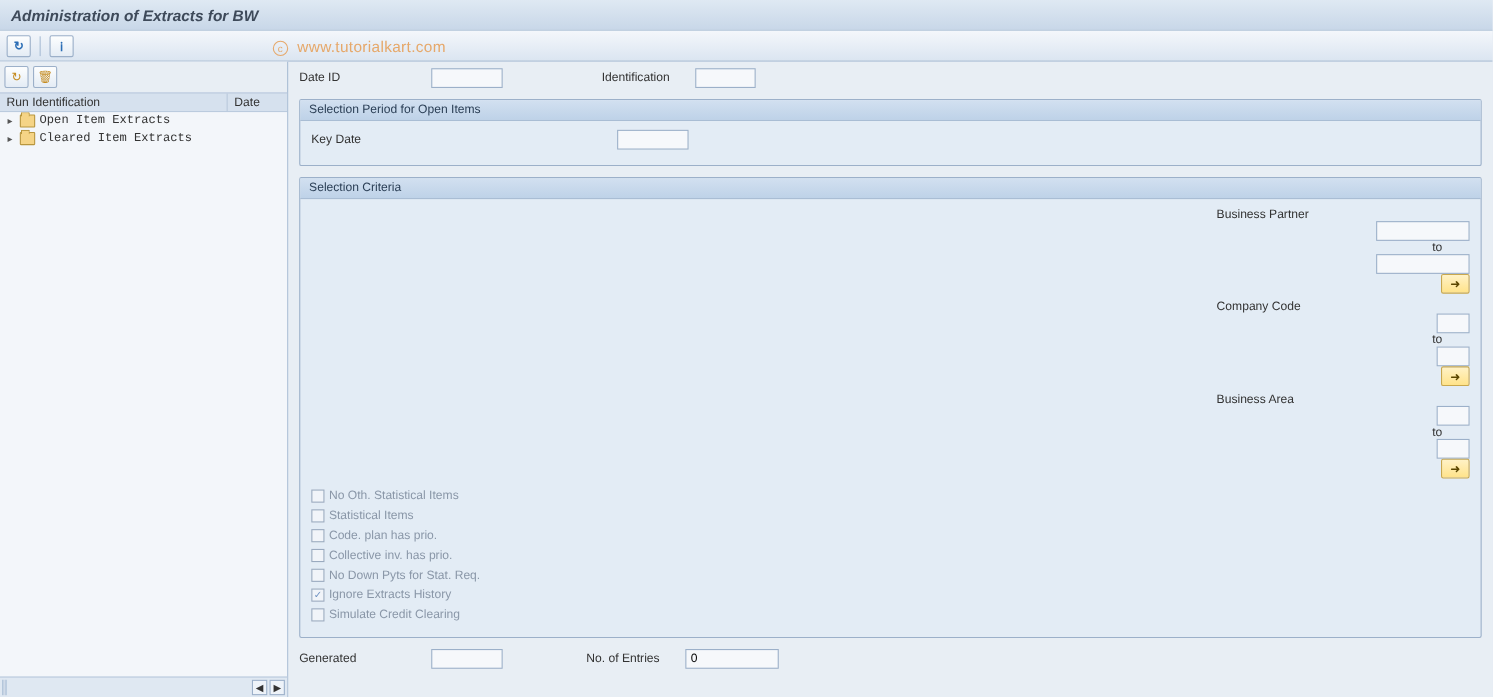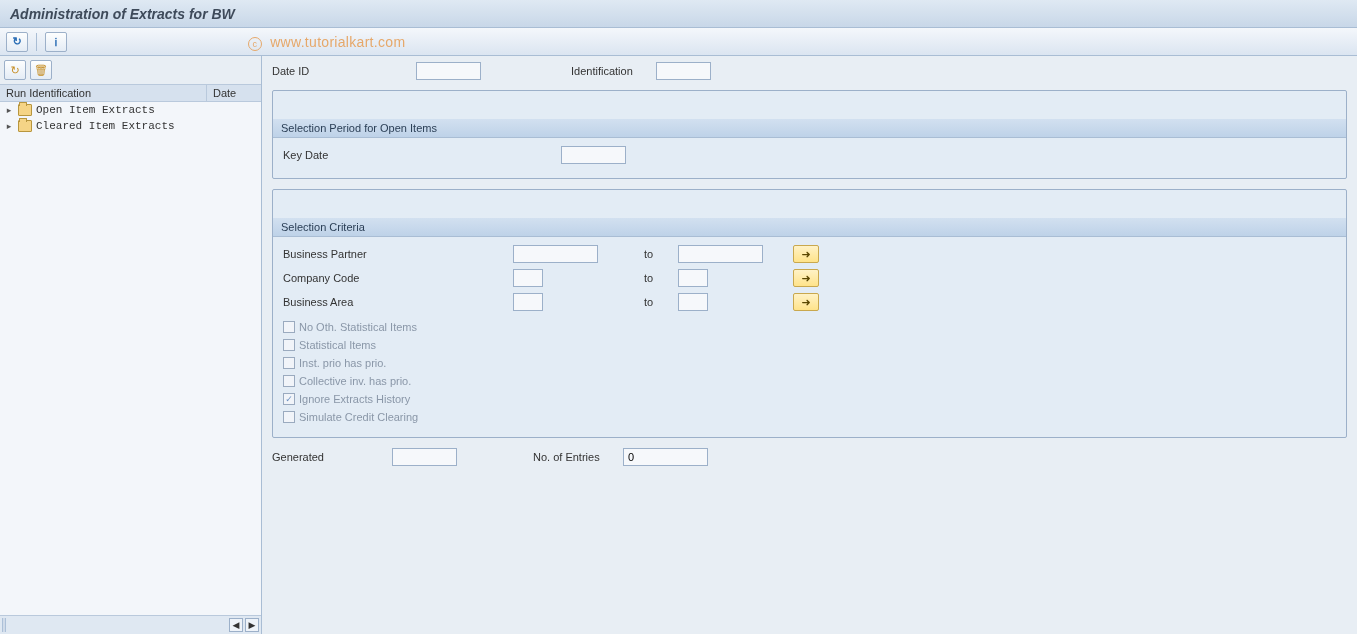--- a/index.html
+++ b/index.html
@@ -89,45 +89,44 @@
       position:absolute; bottom:0; right:0; left:0;
       display:flex; justify-content:flex-end; gap:2px;
       padding:2px; background:#dfe8f2; border-top:1px solid #b9c9dc;
     }
     .splitter-handle{width:4px; background:#d0dbe9; border-left:1px solid #acc0d8; border-right:1px solid #acc0d8;}
     .nav-arrow{width:14px; height:14px; border:1px solid #9cb0c9; background:#eef3f9; font-size:9px; display:flex; align-items:center; justify-content:center; cursor:pointer;}
     .right-panel { flex:1; padding: 6px 10px 10px 10px; overflow:auto;}
 
     
     .row { display:flex; align-items:center; margin-bottom:6px; }
-    .row .lbl { width: 144px; color:#333; }
+    .row .lbl { width: 120px; color:#333; }
     .row .lbl-narrow { width: 85px; }
     .txt {
       height: 18px;
       border: 1px solid #9cb0c9;
       background: #f6f8fb;
       padding: 0 2px;
       font-size: 11px;
     }
     .txt.w55{width:55px;} .txt.w65{width:65px;} .txt.w85{width:85px;} .txt.w30{width:30px;}
     .groupbox {
       border: 1px solid #9cb0c9;
       background: #e3ecf5;
       margin: 10px 0  ;
       border-radius:2px;
     }
     .groupbox .gb-title {
       background: linear-gradient(#d2e0f0, #bed2e8);
       padding: 3px 8px;
       color: #2a3e55;
       border-bottom:1px solid #a9bdd4;
-      margin-top:28px;
     }
     .groupbox .gb-body { padding: 8px 10px; }
-    .range-row { display:flex; align-items:center; margin-bottom:6px; }
+    .range-row { display:flex; align-items:flex-end; margin-bottom:6px;flex-direction:column; }
     .range-row .lbl { width: 230px; }
     .range-row .to { width: 40px; text-align:left; padding-left:6px;}
     .ms-btn {
       width: 26px; height: 18px;
       border:1px solid #c9a84e;
       background: linear-gradient(#fff2c6,#ffe38a);
       display:flex; align-items:center; justify-content:center;
       margin-left: 30px;
       font-size:11px; color:#5a4600; cursor:pointer; border-radius:2px;
     }
@@ -258,25 +257,29 @@
           <div class="cb-row disabled">
             <span class="chk"></span>
             <span>No Oth. Statistical Items</span>
           </div>
           <div class="cb-row disabled">
             <span class="chk"></span>
             <span>Statistical Items</span>
           </div>
           <div class="cb-row disabled">
             <span class="chk"></span>
-            <span>Inst. prio has prio.</span>
+            <span>Code. plan has prio.</span>
           </div>
           <div class="cb-row disabled">
             <span class="chk"></span>
             <span>Collective inv. has prio.</span>
+          </div>
+          <div class="cb-row disabled">
+            <span class="chk"></span>
+            <span>No Down Pyts for Stat. Req.</span>
           </div>
           <div class="cb-row disabled">
             <span class="chk">✓</span>
             <span>Ignore Extracts History</span>
           </div>
           <div class="cb-row disabled">
             <span class="chk"></span>
             <span>Simulate Credit Clearing</span>
           </div>
         </div>

